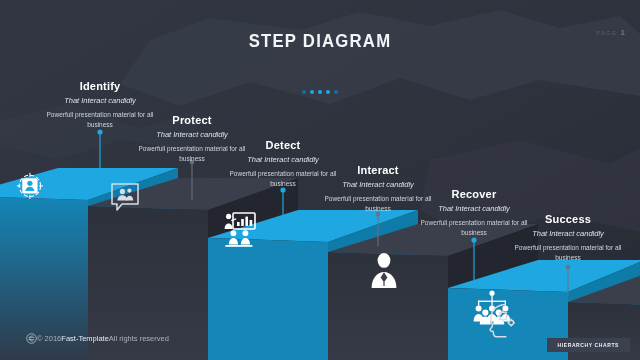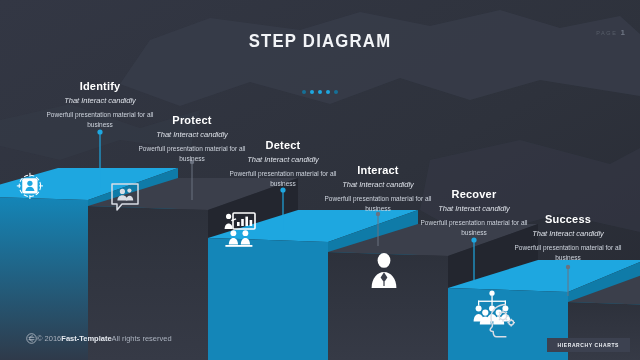--- a/index.html
+++ b/index.html
@@ -45,21 +45,21 @@
   .labelblk .h { font-size:11px; font-weight:bold; color:#ffffff; letter-spacing:.2px; }
   .labelblk .s { font-size:7.5px; font-style:italic; font-weight:normal; color:#dfe3ea; margin-top:4px; }
   .labelblk .d { font-size:6.5px; color:#cfd5de; margin-top:5px; line-height:1.55; padding:0 18px; }
 
   
   .footer {
     position:absolute; left:26px; bottom:16px; font-size:7.5px; color:#aab1bd;
     display:flex; align-items:center; 
   }
   .footer .logo { width:11px; height:11px; }
-  .footer b { color:#e6eaf0; font-weight:bold; }
+  .footer b { color:#e6eaf0; font-weight:normal; }
   .tag {
     position:absolute; right:10px; bottom:8px; background:#3c4150; color:#eef1f5;
     font-size:5px; font-weight:bold; letter-spacing:.6px; padding:4px 11px;
   }
   svg { display:block; }
 </style>
 </head>
 <body>
 
 <div id="stage">

